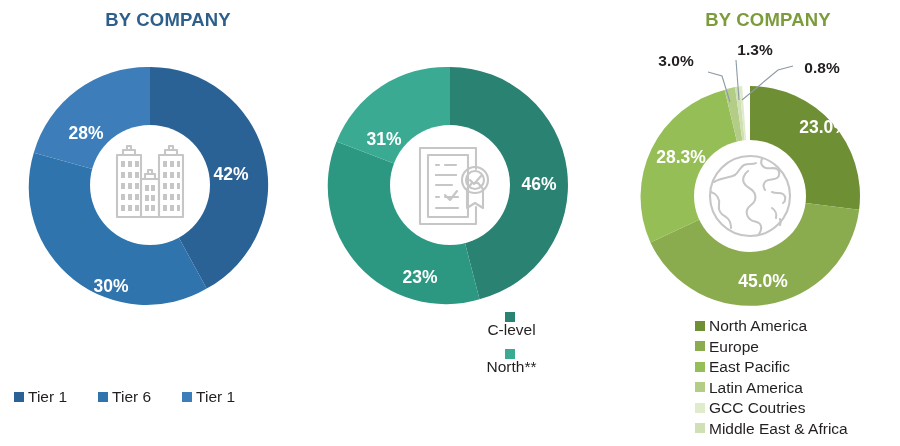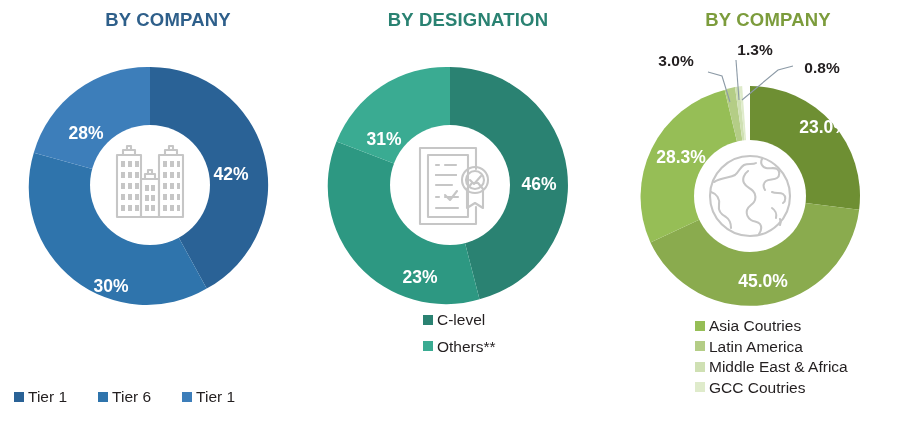--- a/index.html
+++ b/index.html
@@ -76,21 +76,21 @@
   }
   .legend-company .legend-row { margin-right: 31px; }
 
   
   .legend-designation {
     left: 0;
     top: 312px;
     padding-left: 123px;
     box-sizing: border-box;
   }
-  .legend-designation .legend-row { margin-bottom: 11px; }
+  .legend-designation .legend-row { margin-bottom: 11px; flex-direction: column; }
 
   
   .legend-region {
     left: 0;
     top: 318px;
     padding-left: 95px;
     box-sizing: border-box;
   }
   .legend-region .legend-row { margin-bottom: 5px; }
 
@@ -208,21 +208,20 @@
         <span class="legend-label">Tier 6</span>
       </div>
       <div class="legend-row">
         <span class="swatch" style="background:#3d7eba"></span>
         <span class="legend-label">Tier 1</span>
       </div>
     </div>
   </div>
 
   <div class="panel">
-    <div class="panel-title" style="color:#2a8272">BY DESIGNATION</div>
 
     <div class="chart-wrap">
       <svg width="300" height="446" viewBox="0 0 300 446">
 
         <path fill="#2a8272" d="M 150 67 A 118 118 0 0 1 179.52 299.24 L 150 185 Z"></path>
 
         <path fill="#2d9882" d="M 179.52 299.24 A 118 118 0 0 1 36.52 141.49 L 150 185 Z"></path>
 
         <path fill="#3aab92" d="M 36.52 141.49 A 118 118 0 0 1 150 67 L 150 185 Z"></path>
         <circle cx="150" cy="185" r="60" fill="#ffffff"></circle>
@@ -253,21 +252,21 @@
       </svg>
     </div>
 
     <div class="legend legend-designation">
       <div class="legend-row">
         <span class="swatch" style="background:#2a8272"></span>
         <span class="legend-label">C-level</span>
       </div>
       <div class="legend-row">
         <span class="swatch" style="background:#3aab92"></span>
-        <span class="legend-label">Others**</span>
+        <span class="legend-label">North**</span>
       </div>
     </div>
   </div>
 
   <div class="panel">
     <div class="panel-title" style="color:#7c9c3c">BY COMPANY</div>
 
     <div class="chart-wrap">
       <svg width="300" height="446" viewBox="0 0 300 446">
 
@@ -309,31 +308,39 @@
         <text class="slice-label" x="81" y="163" text-anchor="middle">28.3%</text>
 
         <text class="callout-label" x="76" y="66" text-anchor="middle">3.0%</text>
         <text class="callout-label" x="155" y="55" text-anchor="middle">1.3%</text>
         <text class="callout-label" x="222" y="73" text-anchor="middle">0.8%</text>
       </svg>
     </div>
 
     <div class="legend legend-region">
       <div class="legend-row">
+        <span class="swatch" style="background:#6e8f33"></span>
+        <span class="legend-label">North America</span>
+      </div>
+      <div class="legend-row">
+        <span class="swatch" style="background:#8aab4e"></span>
+        <span class="legend-label">Europe</span>
+      </div>
+      <div class="legend-row">
         <span class="swatch" style="background:#96be56"></span>
-        <span class="legend-label">Asia Coutries</span>
+        <span class="legend-label">East Pacific</span>
       </div>
       <div class="legend-row">
         <span class="swatch" style="background:#b4cd86"></span>
         <span class="legend-label">Latin America</span>
       </div>
       <div class="legend-row">
+        <span class="swatch" style="background:#dfebcb"></span>
+        <span class="legend-label">GCC Coutries</span>
+      </div>
+      <div class="legend-row">
         <span class="swatch" style="background:#cfe0b3"></span>
         <span class="legend-label">Middle East &amp; Africa</span>
       </div>
-      <div class="legend-row">
-        <span class="swatch" style="background:#dfebcb"></span>
-        <span class="legend-label">GCC Coutries</span>
-      </div>
     </div>
   </div>
 
 </div>
 
 </body></html>

